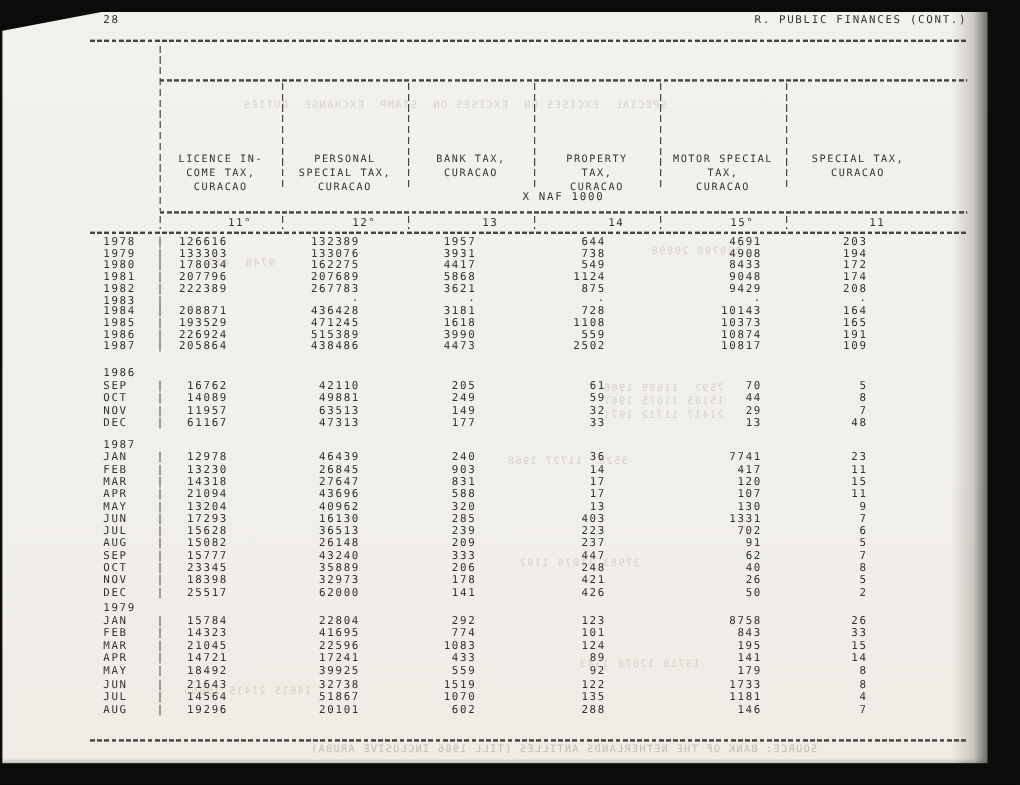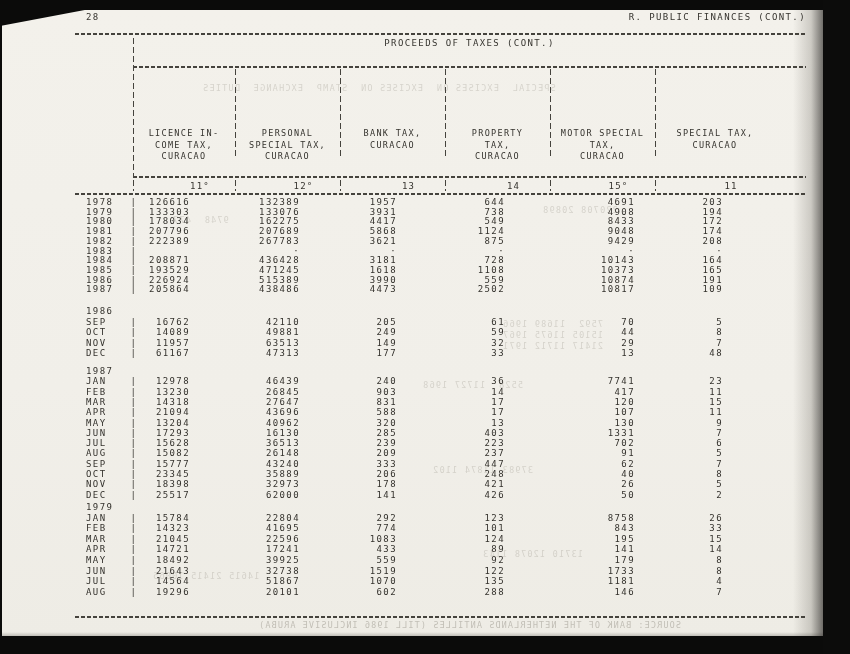--- a/index.html
+++ b/index.html
@@ -62,21 +62,20 @@
         <span class="ghost" style="left: 480px; top: 540px;">13710 12078 1143</span>
         <span class="ghost" style="left: 150px; top: 562px;">14615 21415 10065</span>
       </div>
     <div class="ghost-src" style="top:611px">SOURCE: BANK OF THE NETHERLANDS ANTILLES (TILL 1986 INCLUSIVE ARUBA)</div>
 
     <div class="txt" style="left:84px;top:3px">28</div>
     <div class="txt" style="right:17px;top:3px;text-align:right">R. PUBLIC FINANCES (CONT.)</div>
 
     <div class="hdash" style="left:73px;top:24px;width:731px"></div>
 
-    <div class="txt" style="left:131px;top:29px;width:673px;text-align:center">PROCEEDS OF TAXES (CONT.)</div>
 
     <div class="hdash" style="left:131px;top:57px;width:673px"></div>
 
     <div class="vbar" style="left:131px;top:29px;height:138px"></div>
     <div class="vbar" style="left:233px;top:60px;height:88px"></div>
     <div class="vbar" style="left:338px;top:60px;height:88px"></div>
     <div class="vbar" style="left:443px;top:60px;height:88px"></div>
     <div class="vbar" style="left:548px;top:60px;height:88px"></div>
     <div class="vbar" style="left:653px;top:60px;height:88px"></div>
 
@@ -92,20 +91,21 @@
     <div class="hcell" style="left:443px;width:105px">
       <div>PROPERTY</div><div>TAX,</div><div>CURACAO</div>
     </div>
     <div class="hcell" style="left:548px;width:105px">
       <div>MOTOR SPECIAL</div><div>TAX,</div><div>CURACAO</div>
     </div>
     <div class="hcell" style="left:653px;width:120px">
       <div>SPECIAL TAX,</div><div></div><div>CURACAO</div>
     </div>
 
+    <div class="txt" style="left:131px;top:151px;width:673px;text-align:center">X NAF 1000</div>
 
     <div class="hdash" style="left:131px;top:167px;width:673px"></div>
 
     <div class="vbar" style="left:131px;top:171px;height:11px"></div>
     <div class="vbar" style="left:233px;top:171px;height:11px"></div>
     <div class="vbar" style="left:338px;top:171px;height:11px"></div>
     <div class="vbar" style="left:443px;top:171px;height:11px"></div>
     <div class="vbar" style="left:548px;top:171px;height:11px"></div>
     <div class="vbar" style="left:653px;top:171px;height:11px"></div>
     <div class="ncell" style="left:147px;width:102px">11°</div>

